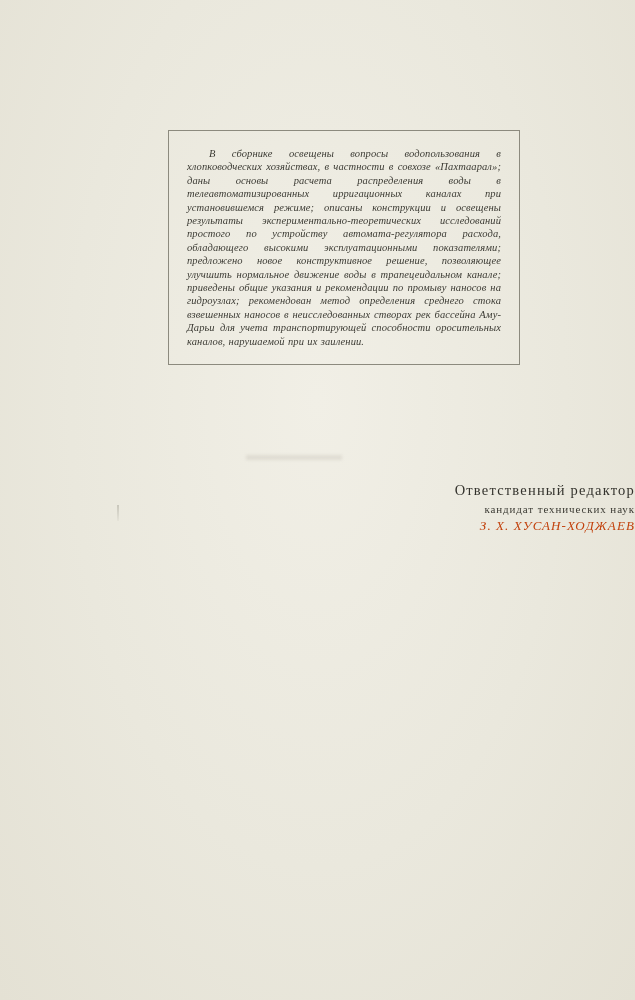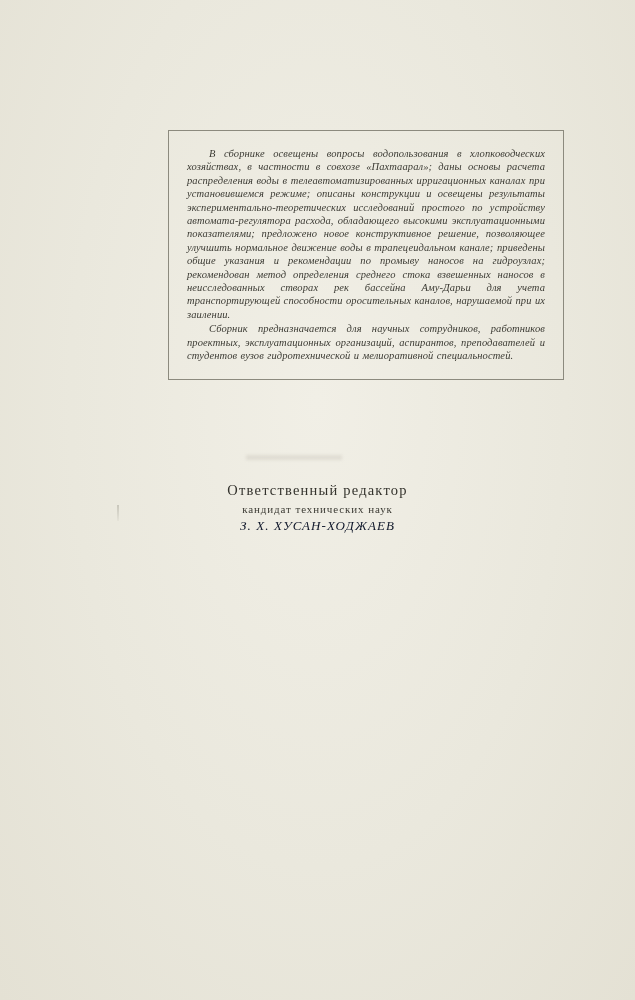--- a/index.html
+++ b/index.html
@@ -24,21 +24,21 @@
   .page {
     position: absolute;
     inset: 0;
   }
 
   
   .abstract-box {
     position: absolute;
     left: 168px;
     top: 130px;
-    width: 396px;
+    width: 352px;
     box-sizing: border-box;
     border: 1px solid #8c8a7e;
     padding: 16px 18px 16px 18px;
     background: transparent;
   }
   .abstract-box p {
     margin: 0;
     font-family: "Liberation Serif", serif;
     font-style: italic;
     font-size: 10.5px;
@@ -53,41 +53,41 @@
   .abstract-box p + p {
     margin-top: 1px;
   }
 
   
   .editor-block {
     position: absolute;
     left: 0;
     right: 0;
     top: 482px;
-    text-align: center;
+    text-align: right;
   }
   .editor-role {
     font-family: "Liberation Serif", serif;
     font-size: 14.5px;
     color: #33322c;
     letter-spacing: 1.2px;
     margin: 0;
   }
   .editor-degree {
     font-family: "Liberation Serif", serif;
     font-size: 11px;
     color: #3b3a33;
     letter-spacing: 0.9px;
     margin: 4px 0 0 0;
   }
   .editor-name {
     font-family: "Liberation Serif", serif;
     font-style: italic;
     font-size: 13px;
-    color: #0f172a;
+    color: #c2410c;
     letter-spacing: 1.1px;
     margin: 3px 0 0 0;
   }
 
   
   .speck {
     position: absolute;
     left: 117px;
     top: 505px;
     width: 2px;
@@ -109,21 +109,20 @@
 
 <div class="paper"></div>
 
 <div class="page">
 
   <div class="smudge"></div>
   <div class="speck"></div>
 
   <div class="abstract-box">
     <p>В сборнике освещены вопросы водопользования в хлопководческих хозяйствах, в частности в совхозе «Пахтаарал»; даны основы расчета распределения воды в телеавтоматизированных ирригационных каналах при установившемся режиме; описаны конструкции и освещены результаты экспериментально-теоретических исследований простого по устройству автомата-регулятора расхода, обладающего высокими эксплуатационными показателями; предложено новое конструктивное решение, позволяющее улучшить нормальное движение воды в трапецеидальном канале; приведены общие указания и рекомендации по промыву наносов на гидроузлах; рекомендован метод определения среднего стока взвешенных наносов в неисследованных створах рек бассейна Аму-Дарьи для учета транспортирующей способности оросительных каналов, нарушаемой при их заилении.</p>
-    <p>Сборник предназначается для научных сотрудников, работников проектных, эксплуатационных организаций, аспирантов, преподавателей и студентов вузов гидротехнической и мелиоративной специальностей.</p>
   </div>
 
   <div class="editor-block">
     <div class="editor-role">Ответственный редактор</div>
     <div class="editor-degree">кандидат технических наук</div>
     <div class="editor-name">З. Х. ХУСАН-ХОДЖАЕВ</div>
   </div>
 
 </div>
 

